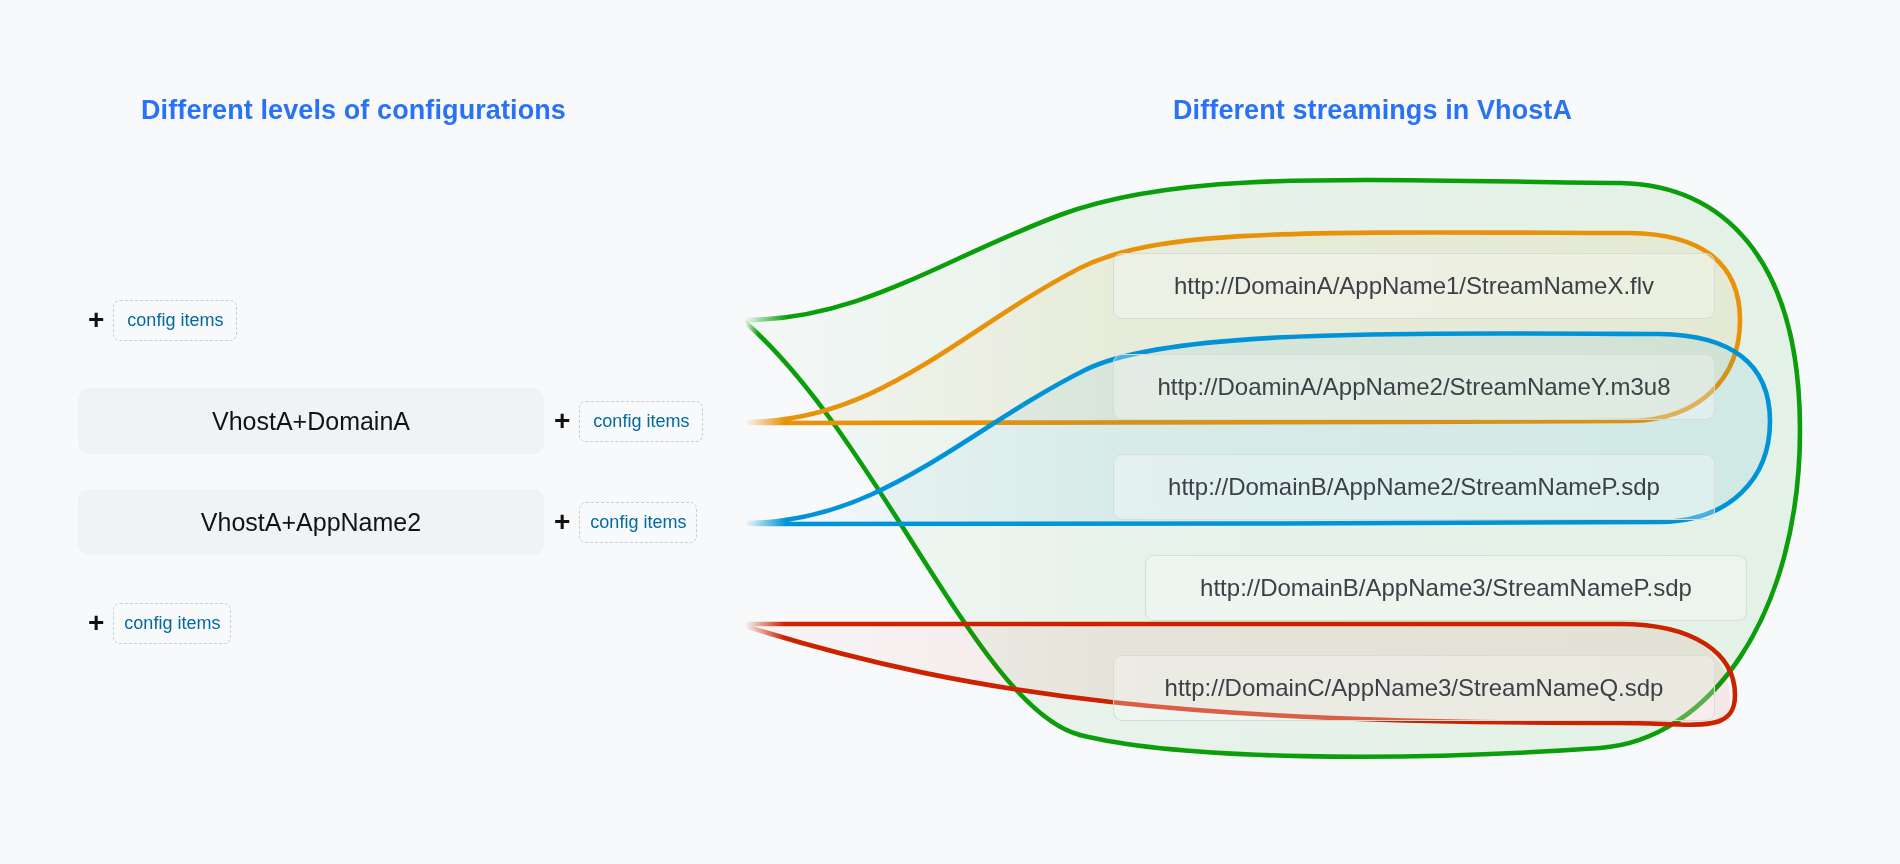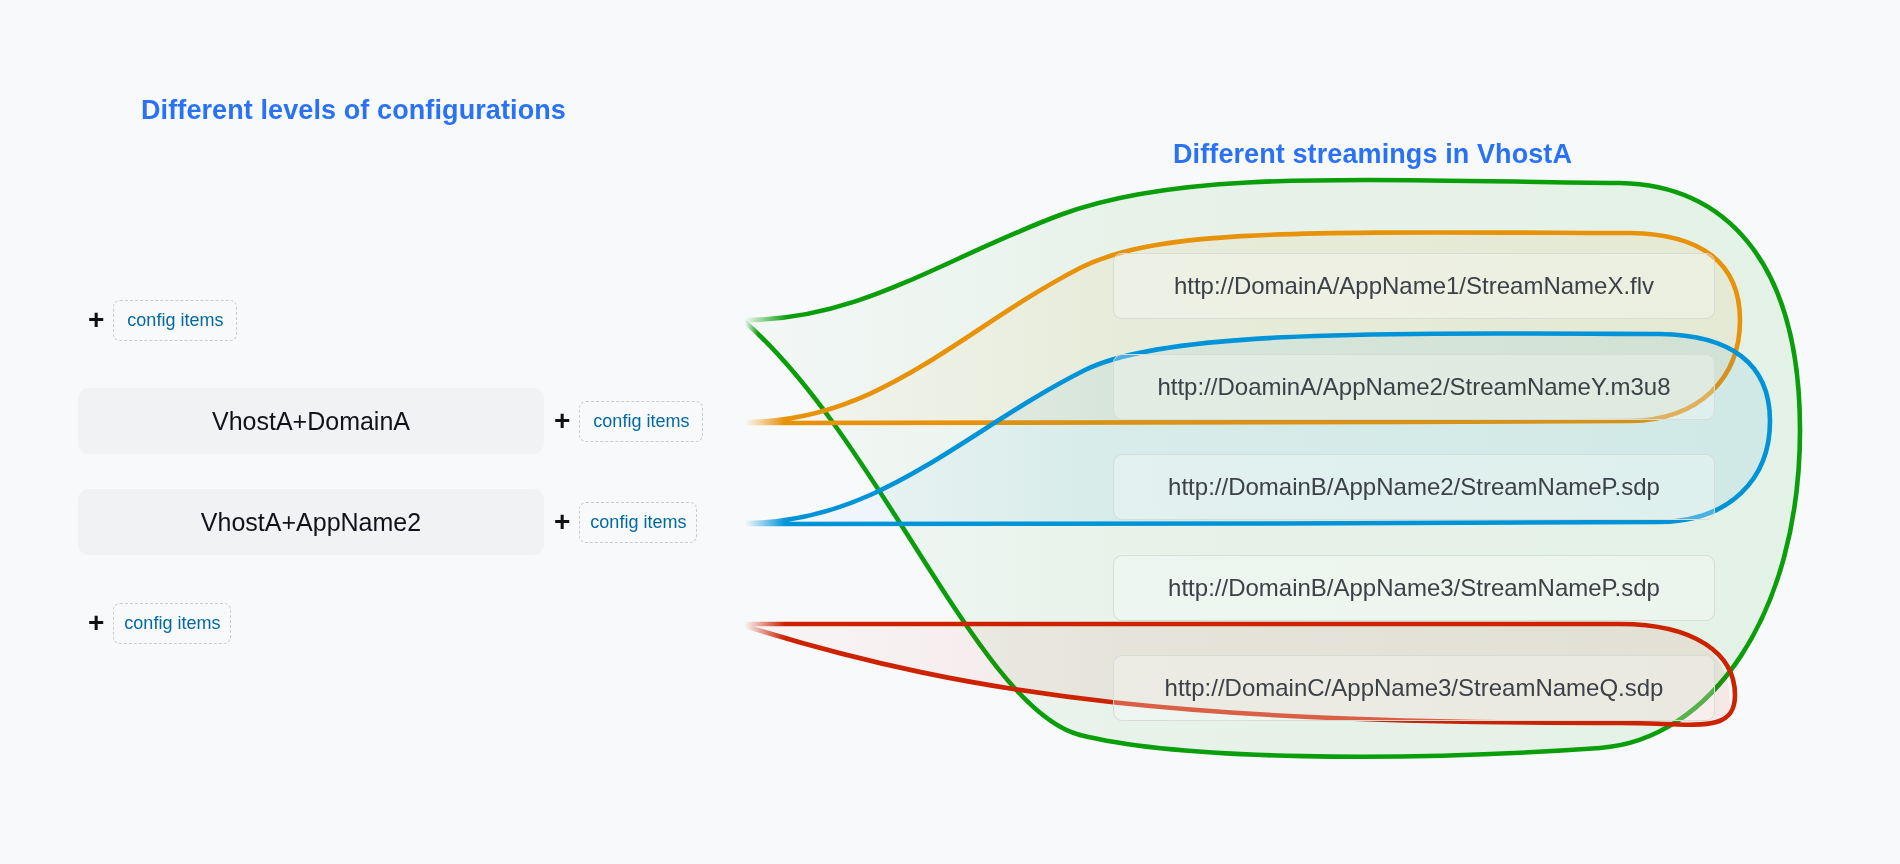--- a/index.html
+++ b/index.html
@@ -15,21 +15,21 @@
   
   .heading{
     position:absolute;
     font-size:27px;
     font-weight:700;
     color:#2a72f5;
     white-space:nowrap;
     letter-spacing:.1px;
   }
   #h-left{left:141px;top:95px;}
-  #h-right{left:1173px;top:95px;margin-top:44px;}
+  #h-right{left:1173px;top:95px;}
 
   
   .cfg-row{
     position:absolute;
     left:78px;
     display:flex;
     align-items:center;
     height:66px;
   }
   .cfg-box{
@@ -219,16 +219,16 @@
   </div>
 
   <div class="cfg-row" style="top:590px;">
     <div class="plus">+</div>
     <div class="cfg-items narrow">config items</div>
   </div>
 
   <div class="stream-box" style="top:253px;">http://DomainA/AppName1/StreamNameX.flv</div>
   <div class="stream-box" style="top:354px;">http://DoaminA/AppName2/StreamNameY.m3u8</div>
   <div class="stream-box" style="top:454px;">http://DomainB/AppName2/StreamNameP.sdp</div>
-  <div class="stream-box" style="top:555px;">http://DomainB/AppName3/StreamNameP.sdp</div>
+  <div class="stream-box" style="top:555px;margin-left:32px;">http://DomainB/AppName3/StreamNameP.sdp</div>
   <div class="stream-box" style="top:655px;">http://DomainC/AppName3/StreamNameQ.sdp</div>
 
 </div>
 
 </body></html>

